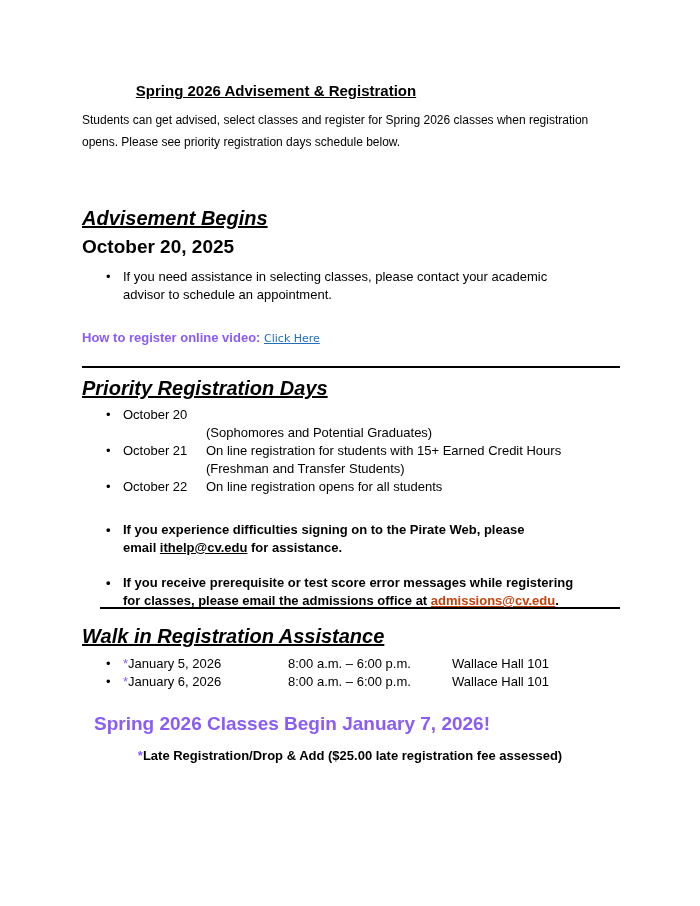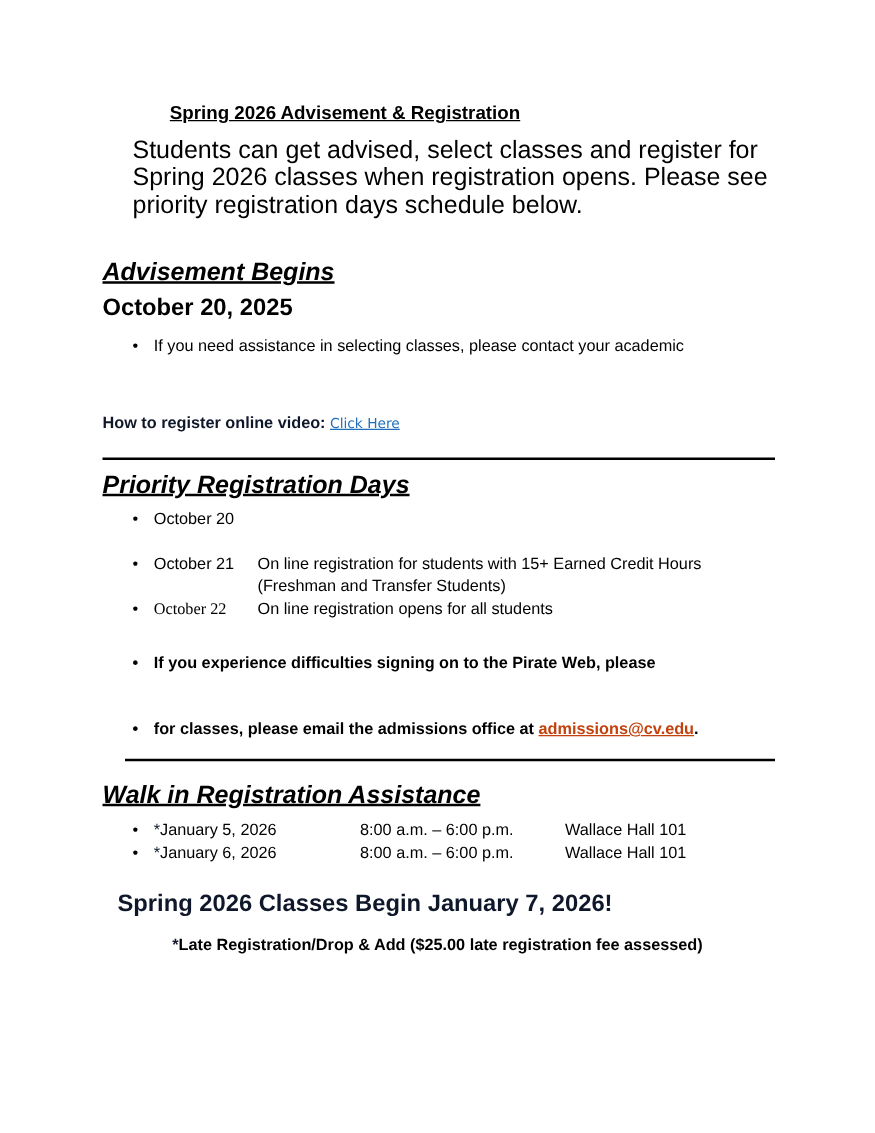--- a/index.html
+++ b/index.html
@@ -1,81 +1,85 @@
 <!DOCTYPE html>
 <html><head>
 <meta charset="utf-8">
 <style>
   html, body { margin:0; padding:0; background:#ffffff; }
   body { width:700px; height:906px; position:relative; overflow:hidden; font-family:"Liberation Sans", sans-serif; color:#000; }
   .abs { position:absolute; }
   .title { top:82px; left:0; width:552px; text-align:center; font-weight:bold; font-size:15px; text-decoration:underline; }
-  .intro { top:109px; left:82px; width:520px; font-size:20px; line-height:22px;margin-left:24px; }
+  .intro { top:109px; left:82px; width:520px; font-size:12px; line-height:22px; }
   .h-sec { font-weight:bold; font-style:italic; font-size:20px; text-decoration:underline; }
   .date-bold { font-weight:bold; font-size:19px; }
   .bul { font-size:13px; line-height:18px; }
   .dot { position:absolute; left:0; top:0; font-size:13px; }
-  .red { color:#0f172a; }
+  .red { color:#8b5cf6; }
   .link { color:#1f6fbd; text-decoration:underline; font-family:"DejaVu Sans", sans-serif; font-size:11px; }
   .hr { height:2px; background:#000; }
   .row { position:absolute; font-size:13px; line-height:18px; }
 </style>
 </head>
 <body>
 
 <div class="abs title">Spring 2026 Advisement &amp; Registration</div>
 <div class="abs intro">Students can get advised, select classes and register for Spring 2026 classes when registration opens.  Please see priority registration days schedule below.</div>
 
 <div class="abs h-sec" style="top:207px;left:82px;">Advisement Begins</div>
 <div class="abs date-bold" style="top:236px;left:82px;">October 20, 2025</div>
 
 <div class="abs bul" style="top:268px;left:106px;width:480px;">
   <span class="dot" style="left:0;">•</span>
   <div style="margin-left:17px;">
     <div>If you need assistance in selecting classes, please contact your academic</div>
+    <div>advisor to schedule an appointment.</div>
   </div>
 </div>
 
 <div class="abs" style="top:330px;left:82px;font-size:13px;">
   <span class="red" style="font-weight:bold;">How to register online video:</span>
   <span class="link">Click Here</span>
 </div>
 
 <div class="abs hr" style="top:366px;left:82px;width:538px;"></div>
 
 <div class="abs h-sec" style="top:377px;left:82px;">Priority Registration Days</div>
 
 <div class="abs bul" style="top:406px;left:106px;width:500px;">
   <div style="position:relative;height:36px;">
     <span class="dot">•</span>
     <span style="position:absolute;left:17px;">October 20</span>
+    <span style="position:absolute;left:100px;top:18px;">(Sophomores and Potential Graduates)</span>
   </div>
   <div style="position:relative;height:36px;">
     <span class="dot">•</span>
     <span style="position:absolute;left:17px;">October 21</span>
     <span style="position:absolute;left:100px;">On line registration for students with 15+ Earned Credit Hours</span>
     <span style="position:absolute;left:100px;top:18px;">(Freshman and Transfer Students)</span>
   </div>
   <div style="position:relative;height:18px;">
     <span class="dot">•</span>
-    <span style="position:absolute;left:17px;font-family:Liberation Serif, serif;">October 22</span>
+    <span style="position:absolute;left:17px;">October 22</span>
     <span style="position:absolute;left:100px;">On line registration opens for all students</span>
   </div>
 </div>
 
 <div class="abs bul" style="top:521px;left:106px;width:500px;font-weight:bold;">
   <span class="dot">•</span>
   <div style="margin-left:17px;">
     <div>If you experience difficulties signing on to the Pirate Web, please</div>
+    <div><span>email </span><span style="text-decoration:underline;">ithelp@cv.edu</span><span> for assistance.</span></div>
   </div>
 </div>
 
 <div class="abs bul" style="top:574px;left:106px;width:520px;font-weight:bold;">
   <span class="dot">•</span>
   <div style="margin-left:17px;">
+    <div>If you receive prerequisite or test score error messages while registering</div>
     <div><span>for classes, please email the admissions office at </span><span style="text-decoration:underline;color:#c2410c;">admissions@cv.edu</span><span>.</span></div>
   </div>
 </div>
 
 <div class="abs hr" style="top:607px;left:100px;width:520px;"></div>
 
 <div class="abs h-sec" style="top:625px;left:82px;">Walk in Registration Assistance</div>
 
 <div class="row" style="top:655px;left:106px;width:500px;">
   <span class="dot">•</span>

